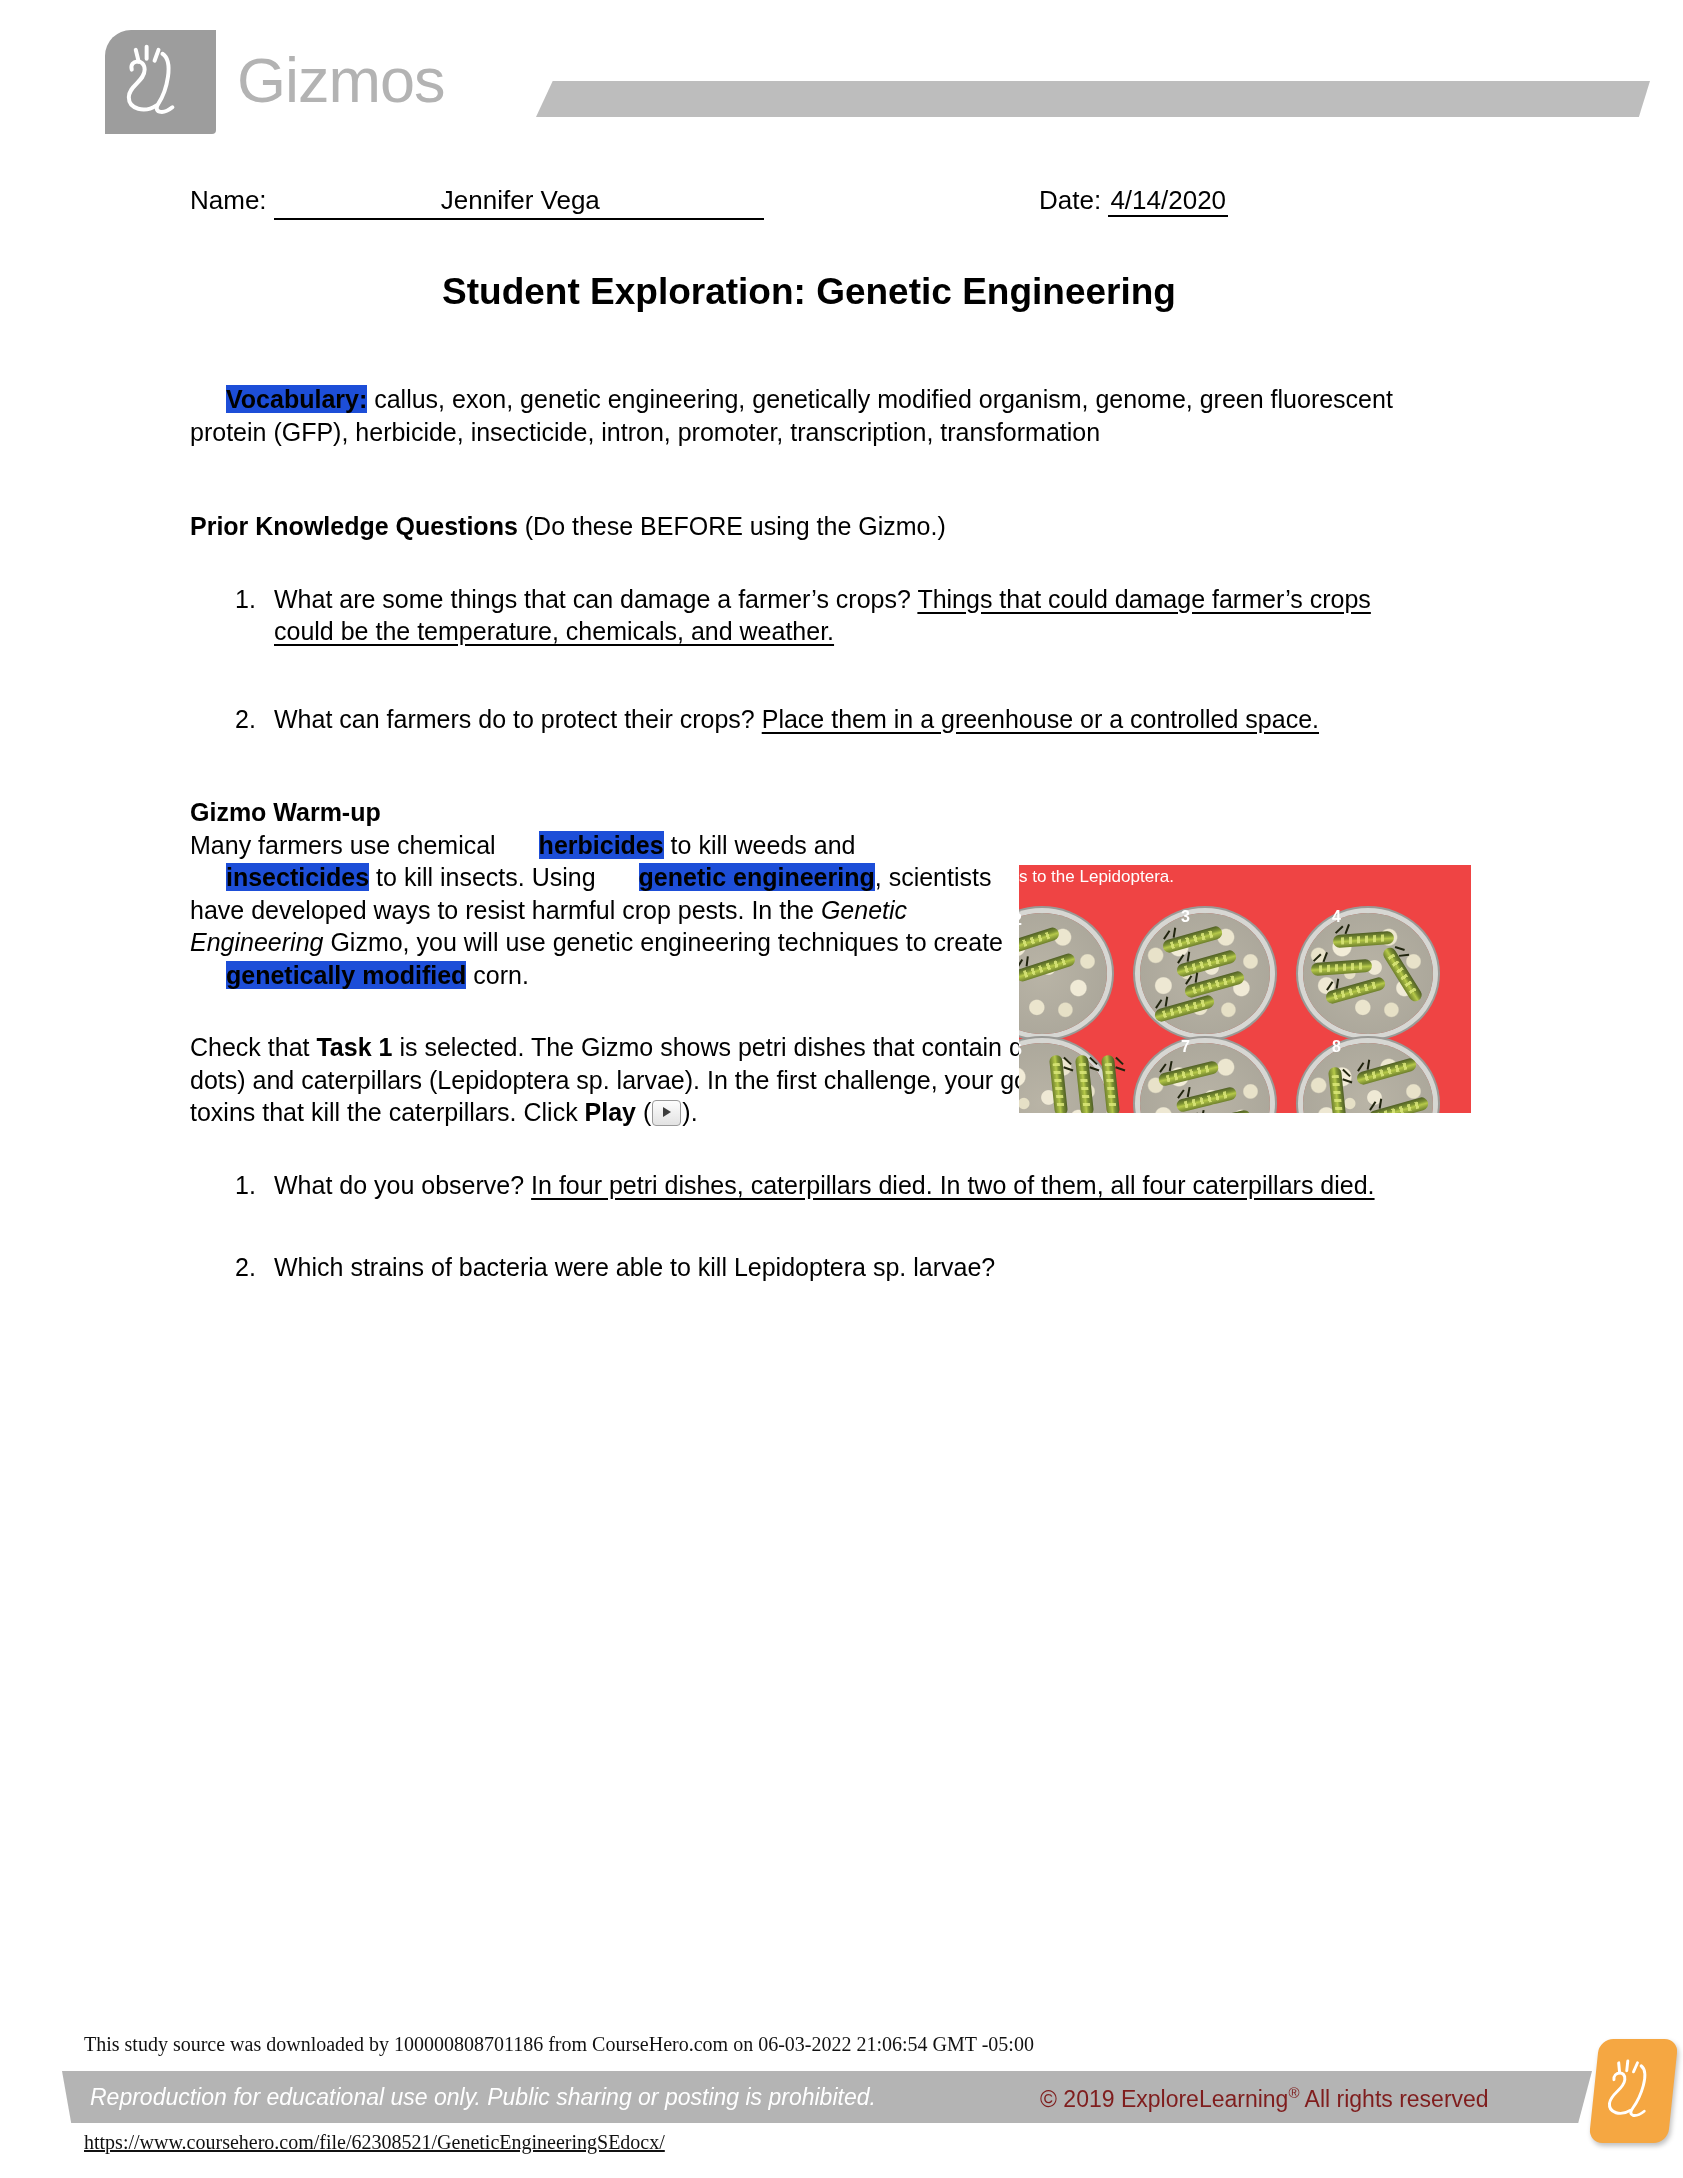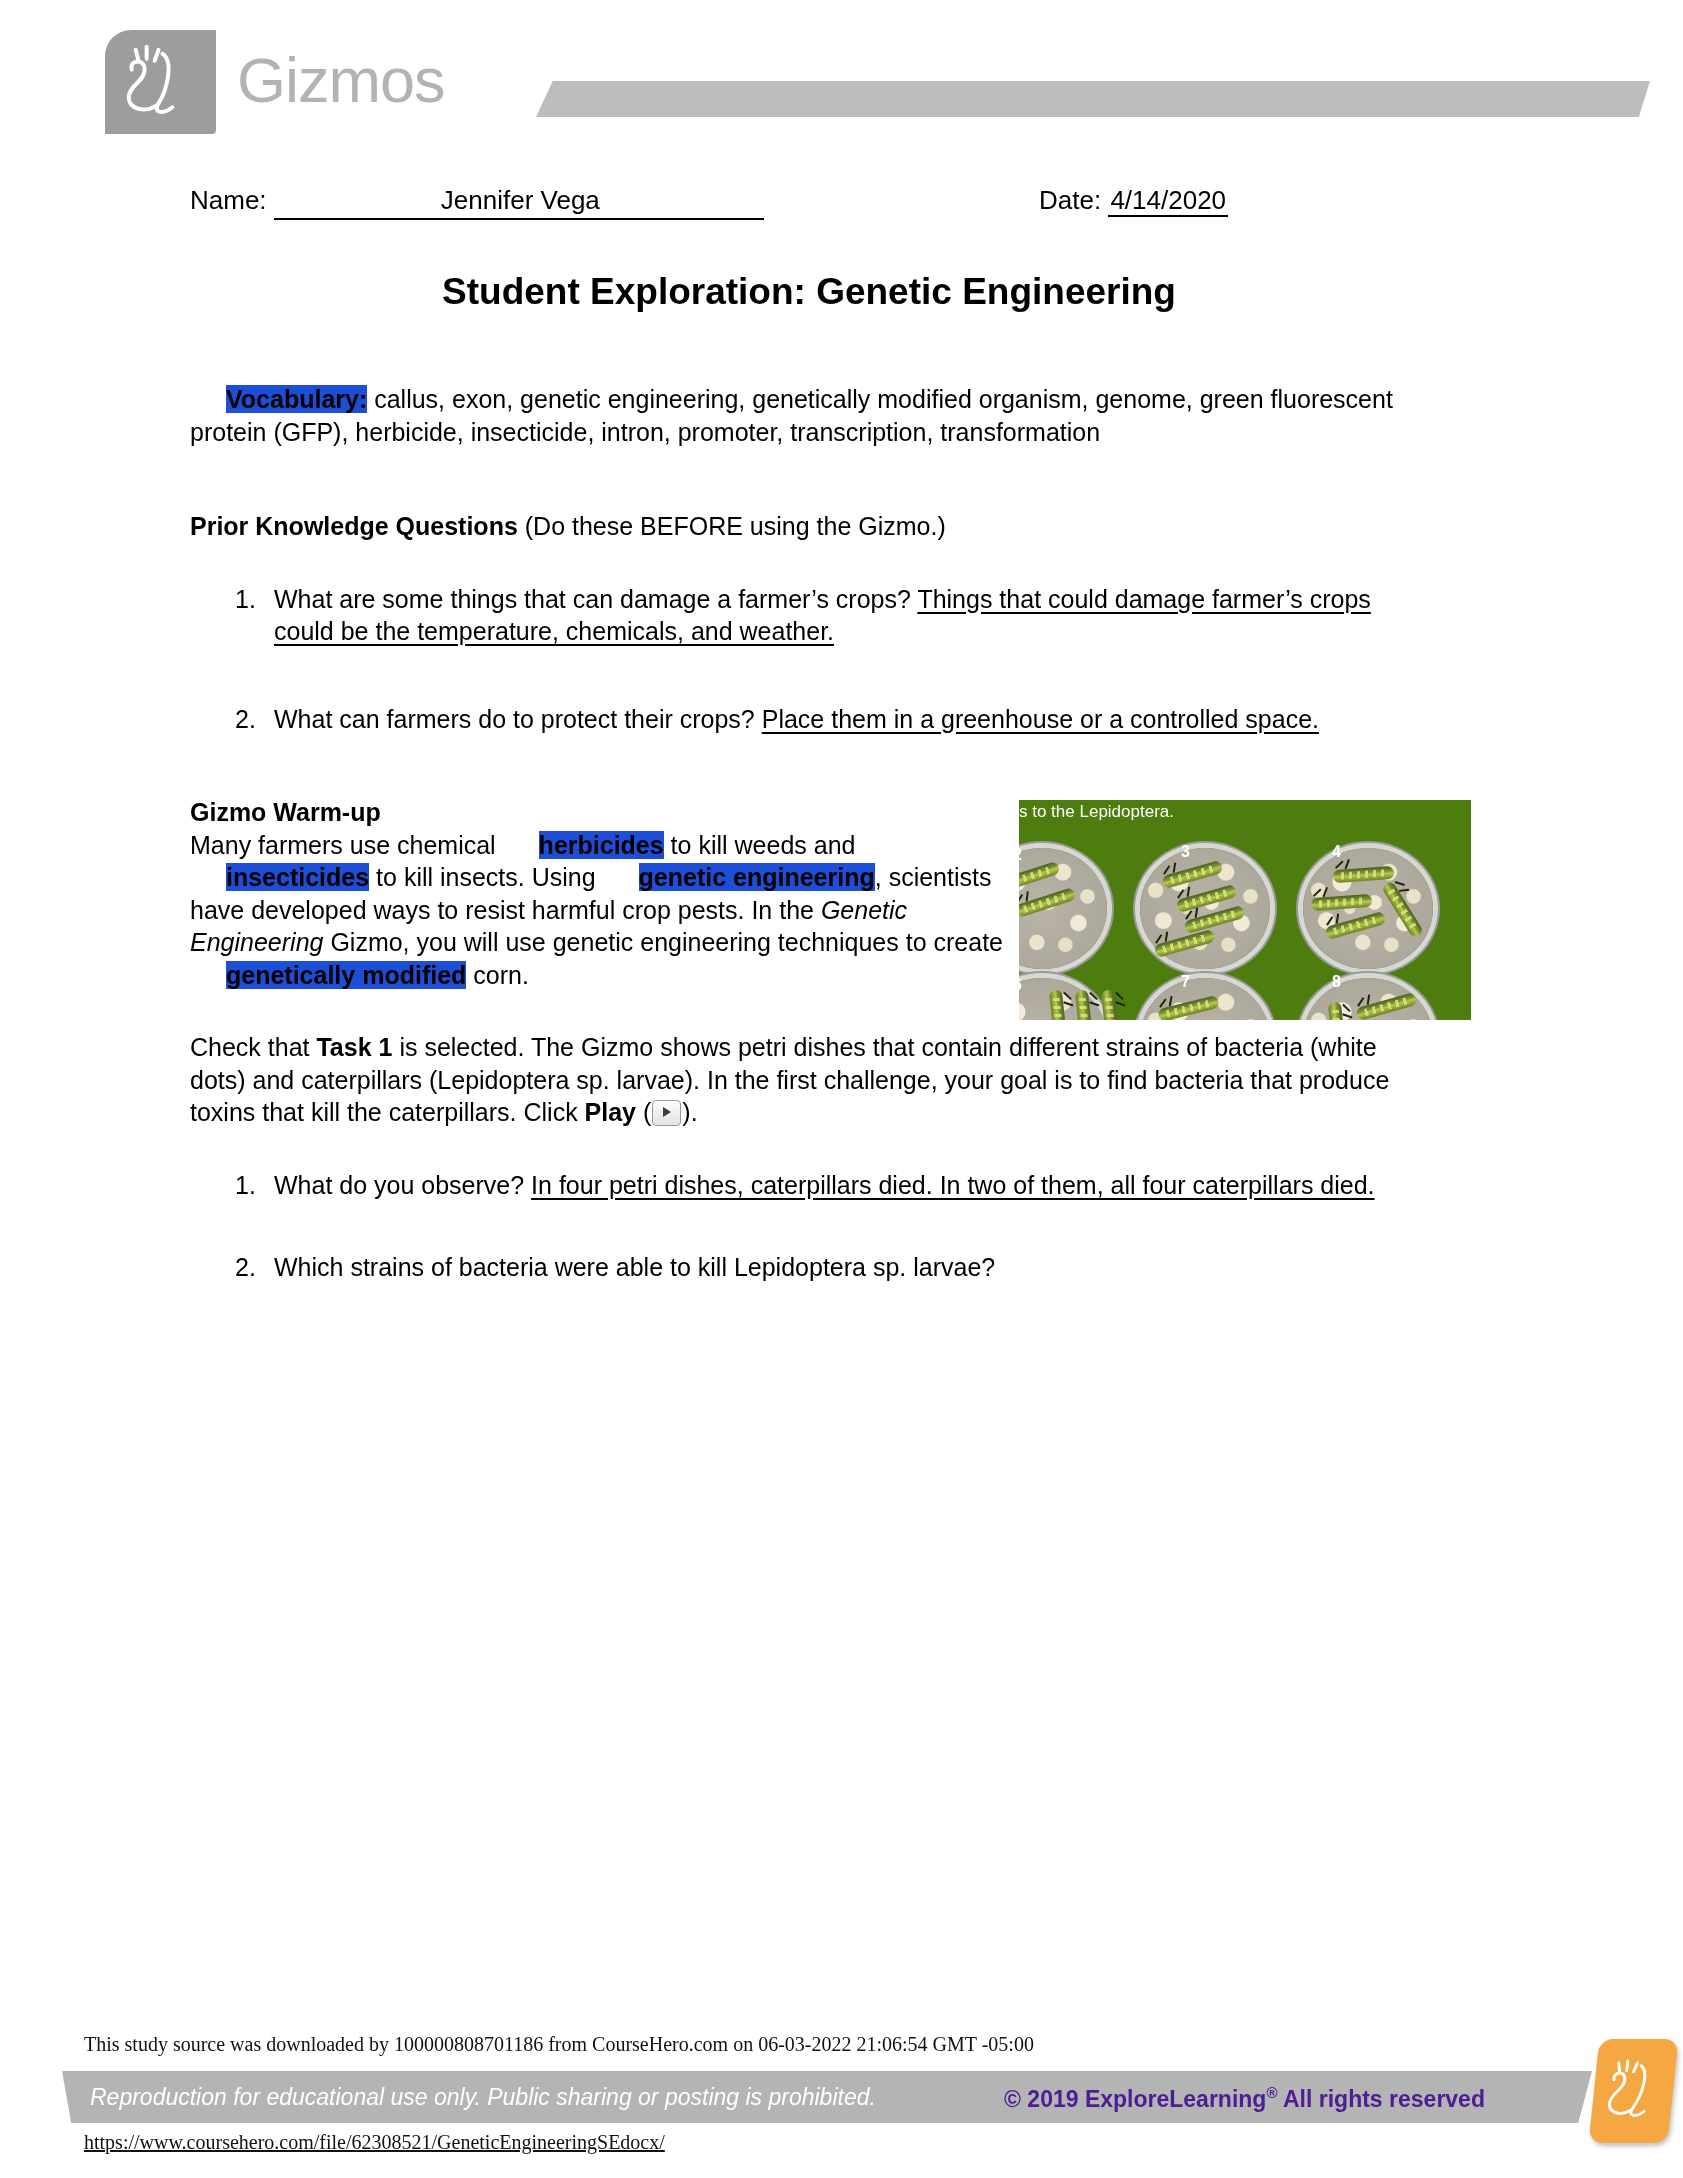--- a/index.html
+++ b/index.html
@@ -130,24 +130,24 @@
 
   .warm {
     margin-top: 61px;
     width: 822px;
   }
   .warm .hdg { font-weight: bold; }
 
   .petri {
     position: absolute;
     left: 1019px;
-    top: 800px;
+    top: 865px;
     width: 452px;
-    height: 220px;
-    background: #4d7c0f;
+    height: 248px;
+    background: #ef4444;
     overflow: hidden;
   }
   .petri .caption {
     position: absolute;
     left: 0px;
     top: 2px;
     color: #ffffff;
     font-size: 17px;
     white-space: nowrap;
   }
@@ -250,26 +250,25 @@
     position: absolute;
     left: 28px;
     top: 13px;
     font-size: 23px;
     font-style: italic;
     color: #ffffff;
     white-space: nowrap;
   }
   .footer-right {
     position: absolute;
-    left: 942px;
+    left: 978px;
     top: 13px;
     font-size: 23px;
-    color: #4c1d95;
-    white-space: nowrap;
-    font-weight: bold;
+    color: #7f1d1d;
+    white-space: nowrap;
   }
   .footer-right sup { font-size: 15px; }
   .el-badge {
     position: absolute;
     left: 1594px;
     top: 2039px;
     width: 79px;
     height: 104px;
     background: #f5a742;
     border-radius: 14px;

